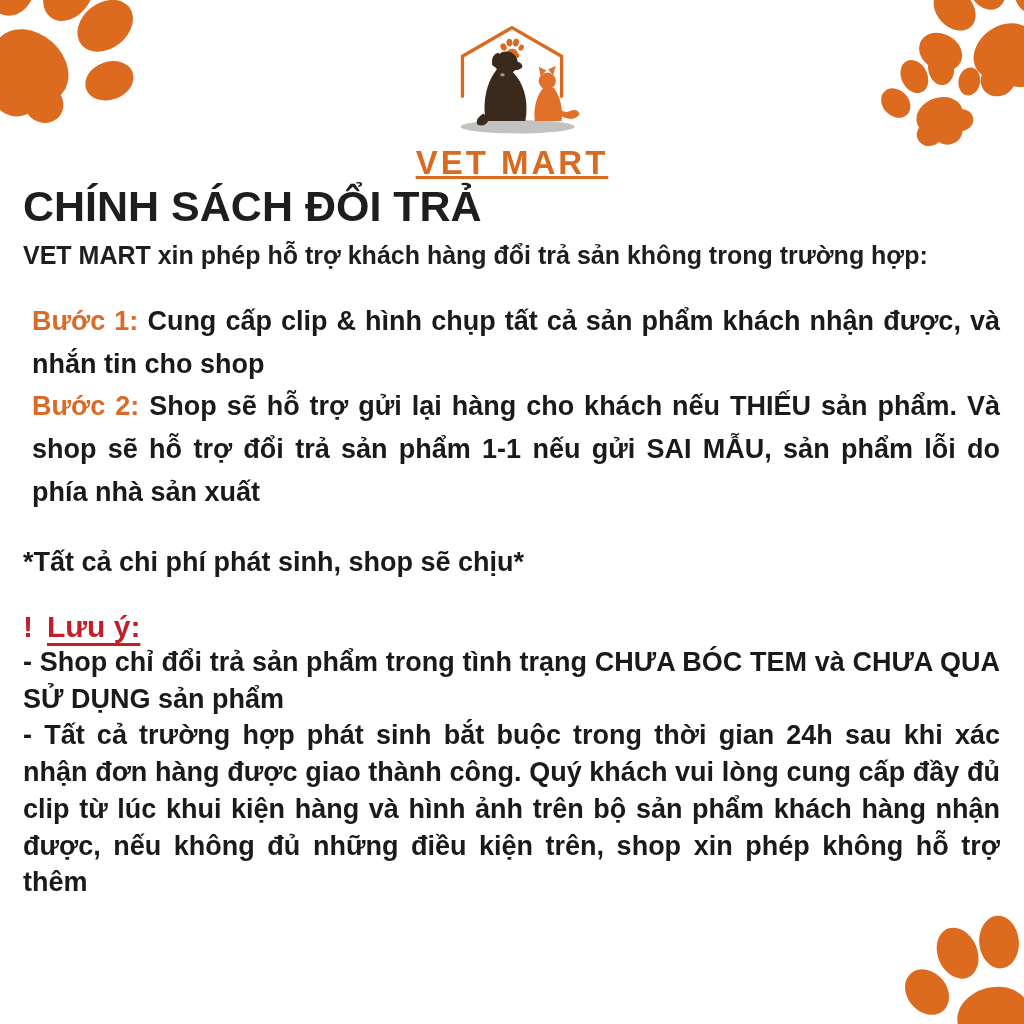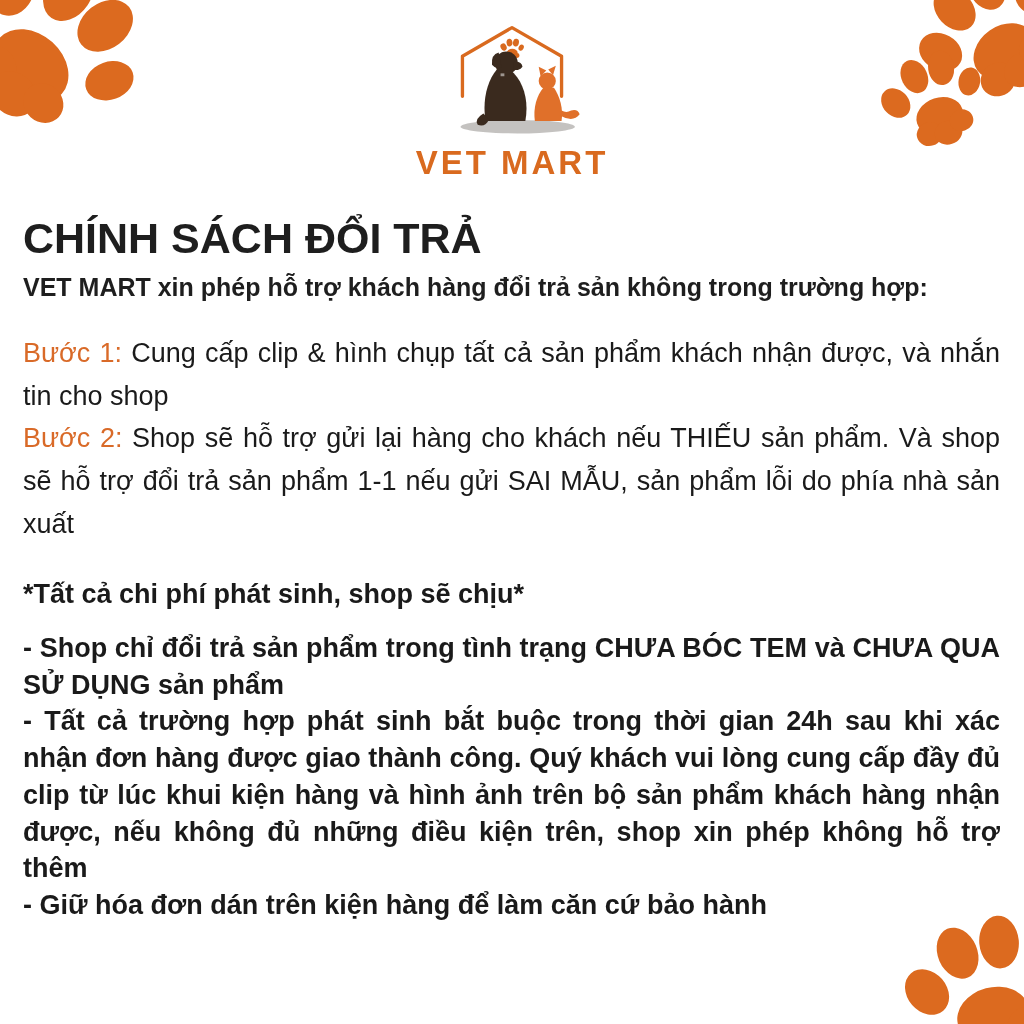--- a/index.html
+++ b/index.html
@@ -24,45 +24,46 @@
 
   
   .logo-wrap { padding-top: 20px; text-align: center; }
   .logo-art { width: 230px; height: 122px; margin: 0 auto; display: block; }
   .brand-name {
     margin-top: 2px;
     font-size: 33px;
     font-weight: 800;
     letter-spacing: 3px;
     color: #d96a1f;
+    text-decoration: underline;
   }
 
   
   .content { padding: 0 24px 0 23px; }
   .page-title {
-    margin-top: 32px;
     font-size: 43px;
     font-weight: 700;
     letter-spacing: 0px;
     color: #1e1e1e;
   }
   .intro {
     margin-top: 10px;
     font-size: 25px;
     font-weight: 700;
     white-space: nowrap;
     color: #1e1e1e;
   }
   .steps { margin-top: 30px; }
   .steps p {
     font-size: 27px;
-    font-weight: 400;
+    font-weight: 700;
     line-height: 1.58;
     text-align: justify;
     color: #1a1a1a;
+    margin-left: 9px;
   }
   .step-label { color: #d96a28; }
   .fee-note {
     font-size: 27px;
     font-weight: 700;
     line-height: 1.58;
     color: #1a1a1a;
     margin-top: 28px;
   }
   .attention {
@@ -70,21 +71,21 @@
     font-size: 30px;
     font-weight: 700;
     color: #c41f28;
   }
   .attention .mark { margin-right: 14px; }
   .attention .label {
     text-decoration: underline;
     text-decoration-thickness: 3px;
     text-underline-offset: 6px;
   }
-  .notes { margin-top: 14px; }
+  .notes { margin-top: 0; }
   .notes p {
     font-size: 27px;
     font-weight: 700;
     line-height: 1.36;
     text-align: justify;
     color: #1a1a1a;
   }
 </style>
 </head>
 <body>
@@ -185,21 +186,23 @@
   <div class="content">
     <h1 class="page-title">CHÍNH SÁCH ĐỔI TRẢ</h1>
     <div class="intro">VET MART xin phép hỗ trợ khách hàng đổi trả sản không trong trường hợp:</div>
 
     <div class="steps">
       <p><span class="step-label">Bước 1:</span> <span>Cung cấp clip &amp; hình chụp tất cả sản phẩm khách nhận được, và nhắn tin cho shop</span></p>
       <p><span class="step-label">Bước 2:</span> <span>Shop sẽ hỗ trợ gửi lại hàng cho khách nếu THIẾU sản phẩm. Và shop sẽ hỗ trợ đổi trả sản phẩm 1-1 nếu gửi SAI MẪU, sản phẩm lỗi do phía nhà sản xuất</span></p>
       <div class="fee-note">*Tất cả chi phí phát sinh, shop sẽ chịu*</div>
     </div>
 
+    <div class="attention">
+      <span class="mark">!</span><span class="label">Lưu ý:</span>
+    </div>
 
     <div class="notes">
       <p>- Shop chỉ đổi trả sản phẩm trong tình trạng CHƯA BÓC TEM và CHƯA QUA SỬ DỤNG sản phẩm</p>
       <p>- Tất cả trường hợp phát sinh bắt buộc trong thời gian 24h sau khi xác nhận đơn hàng được giao thành công. Quý khách vui lòng cung cấp đầy đủ clip từ lúc khui kiện hàng và hình ảnh trên bộ sản phẩm khách hàng nhận được, nếu không đủ những điều kiện trên, shop xin phép không hỗ trợ thêm</p>
-      <p>- Giữ hóa đơn dán trên kiện hàng để làm căn cứ bảo hành</p>
     </div>
   </div>
 
 </div>
 
 </body></html>

